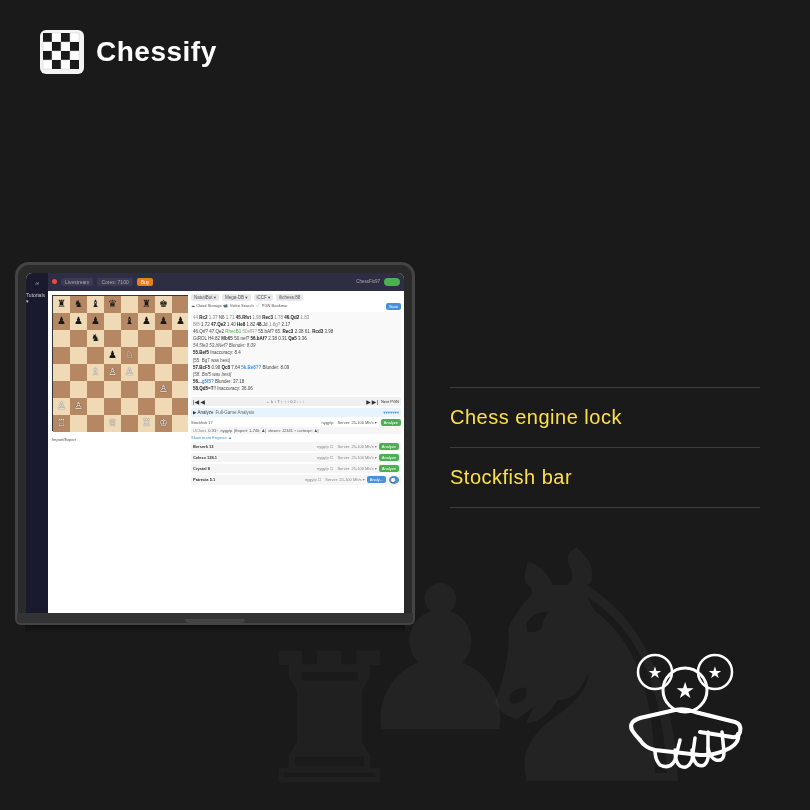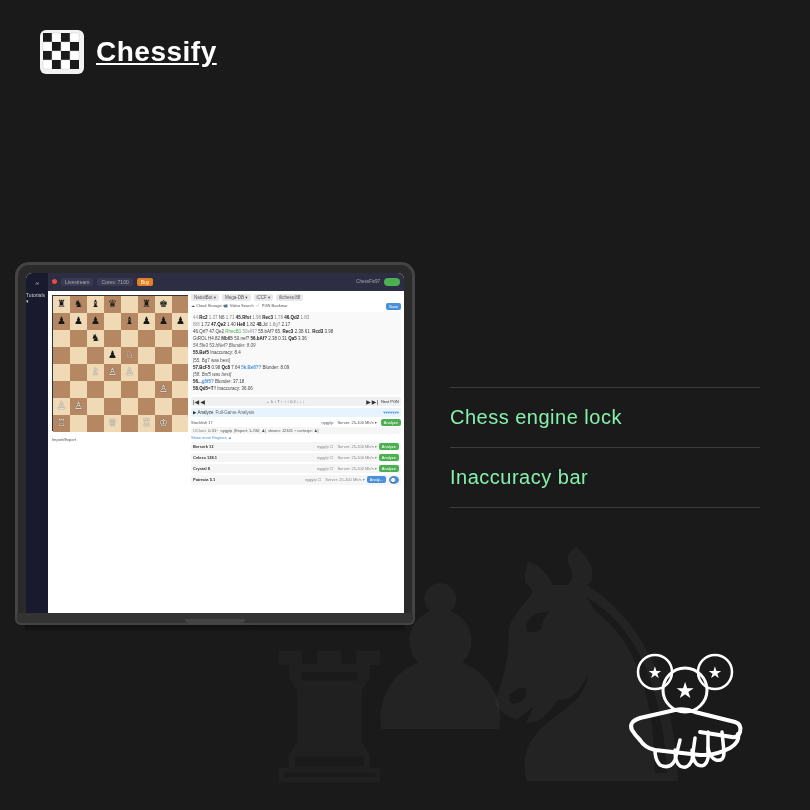--- a/index.html
+++ b/index.html
@@ -55,21 +55,20 @@
       display: flex;
       align-items: center;
       gap: 12px;
     }
 
     .logo-text {
       color: #ffffff;
       font-size: 28px;
       font-weight: 700;
       letter-spacing: 0.5px;
-      text-decoration: underline;
     }
 
     
     .main-content {
       display: flex;
       flex: 1;
       padding: 10px 0 20px 0;
     }
 
     
@@ -311,21 +310,21 @@
       font-weight: 900;
       letter-spacing: 8px;
       text-transform: uppercase;
       line-height: 1.15;
       margin-bottom: 50px;
     }
 
     .feature-item {
       padding: 18px 0;
       border-bottom: 1px solid rgba(255,255,255,0.15);
-      color: #86efac;
+      color: #fde047;
       font-size: 20px;
       font-weight: 400;
       letter-spacing: 0.5px;
       cursor: pointer;
       transition: color 0.2s;
     }
 
     .feature-item:first-of-type {
       border-top: 1px solid rgba(255,255,255,0.15);
     }
@@ -648,21 +647,21 @@
 
         <div class="laptop-base"></div>
         <div class="laptop-shadow"></div>
 
       </div>
     </div>
 
     <div class="right-side">
 
       <div class="feature-item">Chess engine lock</div>
-      <div class="feature-item">Inaccuracy bar</div>
+      <div class="feature-item">Stockfish bar</div>
 
     </div>
 
   </div>
 
 </div>
 
 <div class="reward-section">
   <svg class="reward-icon" viewBox="0 0 130 130" xmlns="http://www.w3.org/2000/svg">
 

